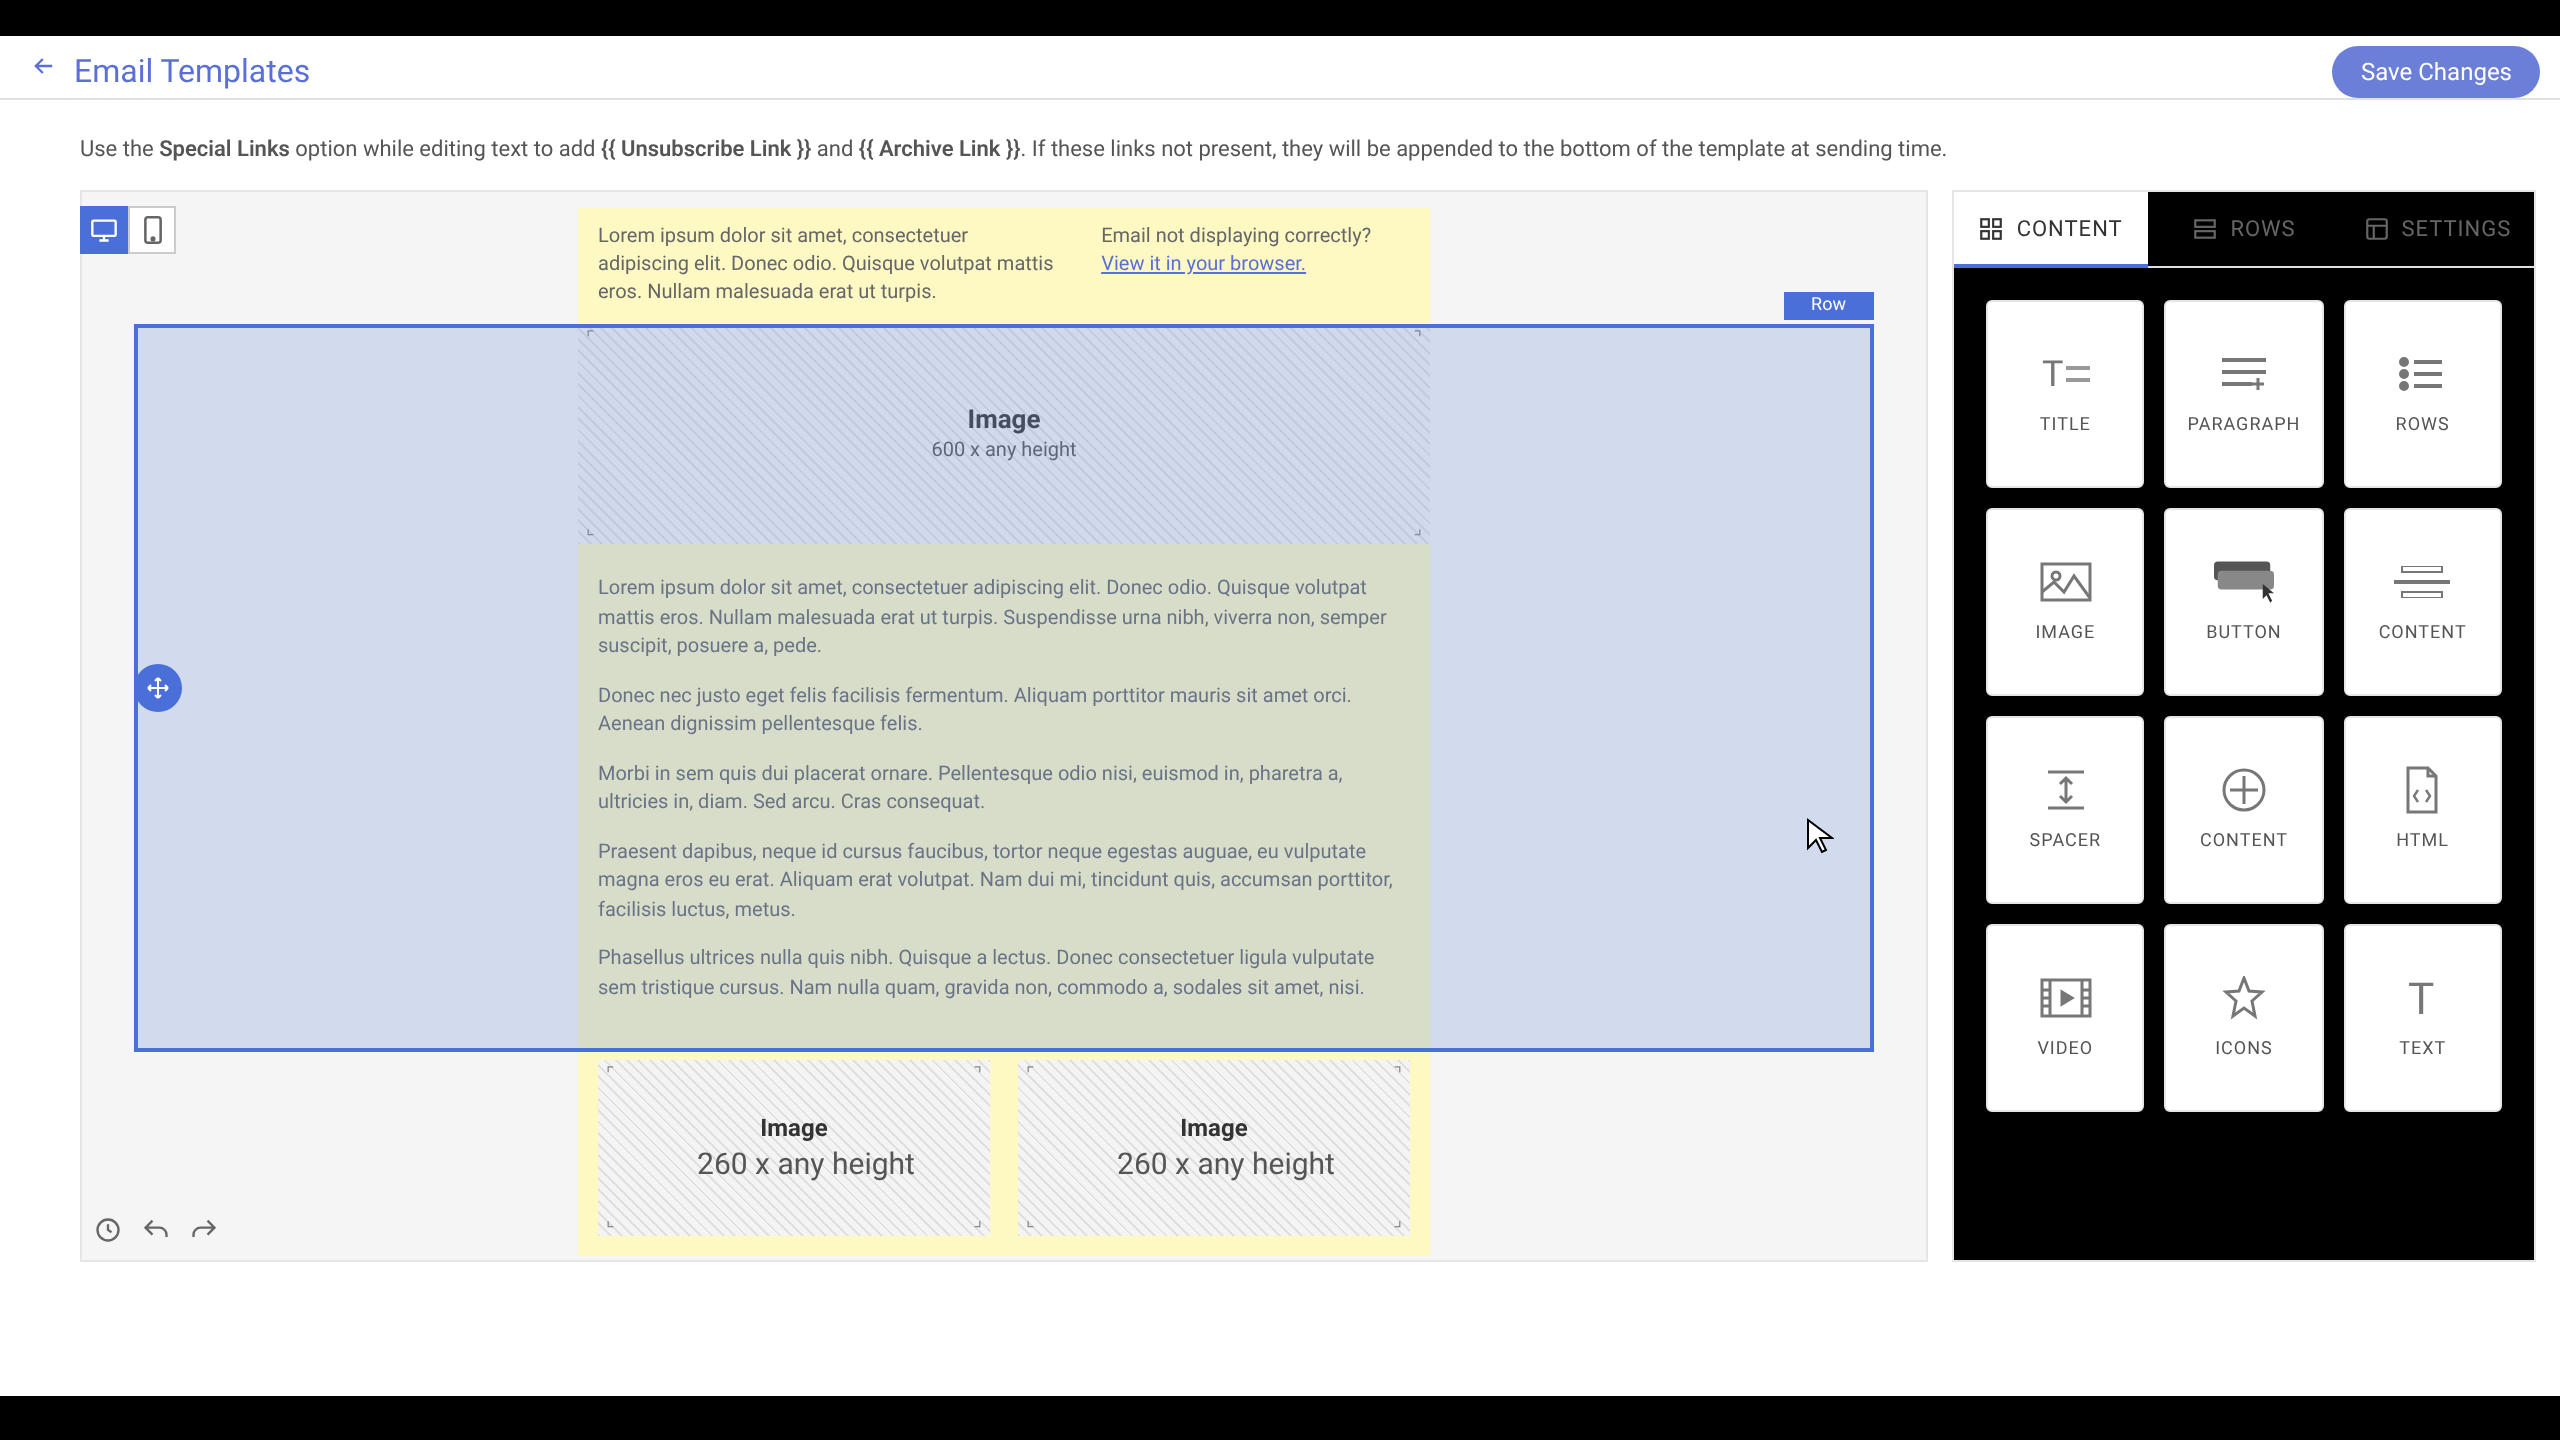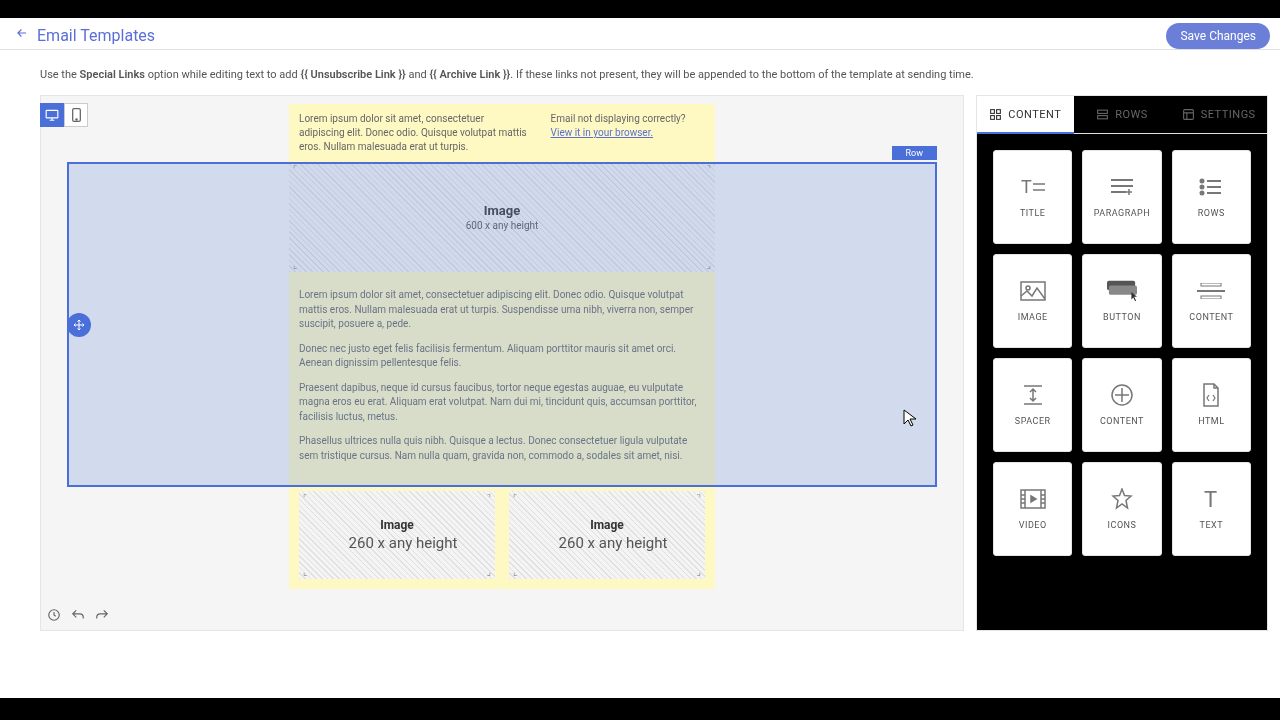--- a/index.html
+++ b/index.html
@@ -140,20 +140,21 @@
               <span class="corner tl">⌜</span>
               <span class="corner tr">⌝</span>
               <span class="corner bl">⌞</span>
               <span class="corner br">⌟</span>
               <div class="t1">Image</div>
               <div class="t2">600 x any height</div>
             </div>
             <div class="body-text">
               <p>Lorem ipsum dolor sit amet, consectetuer adipiscing elit. Donec odio. Quisque volutpat mattis eros. Nullam malesuada erat ut turpis. Suspendisse urna nibh, viverra non, semper suscipit, posuere a, pede.</p>
               <p>Donec nec justo eget felis facilisis fermentum. Aliquam porttitor mauris sit amet orci. Aenean dignissim pellentesque felis.</p>
+              <p>Morbi in sem quis dui placerat ornare. Pellentesque odio nisi, euismod in, pharetra a, ultricies in, diam. Sed arcu. Cras consequat.</p>
               <p>Praesent dapibus, neque id cursus faucibus, tortor neque egestas auguae, eu vulputate magna eros eu erat. Aliquam erat volutpat. Nam dui mi, tincidunt quis, accumsan porttitor, facilisis luctus, metus.</p>
               <p>Phasellus ultrices nulla quis nibh. Quisque a lectus. Donec consectetuer ligula vulputate sem tristique cursus. Nam nulla quam, gravida non, commodo a, sodales sit amet, nisi.</p>
             </div>
           </div>
         </div>
 
         <div class="two-col">
           <div class="hatched small-img">
             <span class="corner tl">⌜</span>
             <span class="corner tr">⌝</span>

